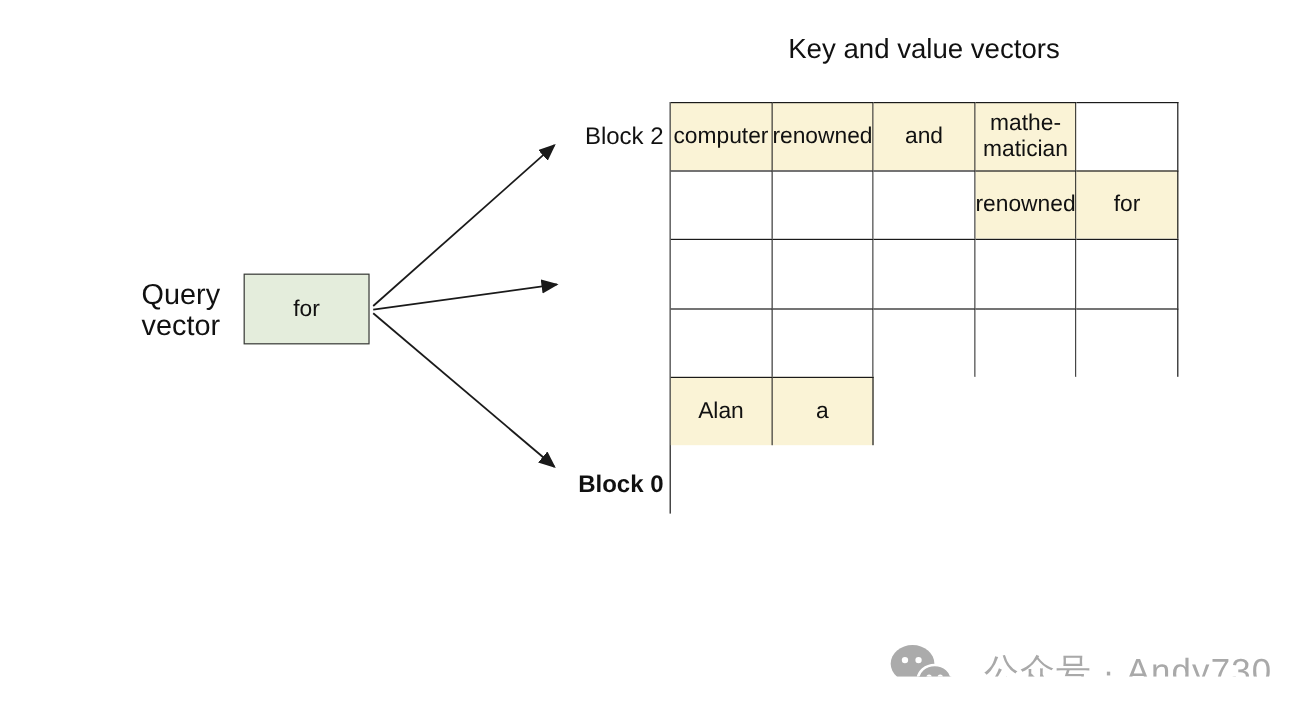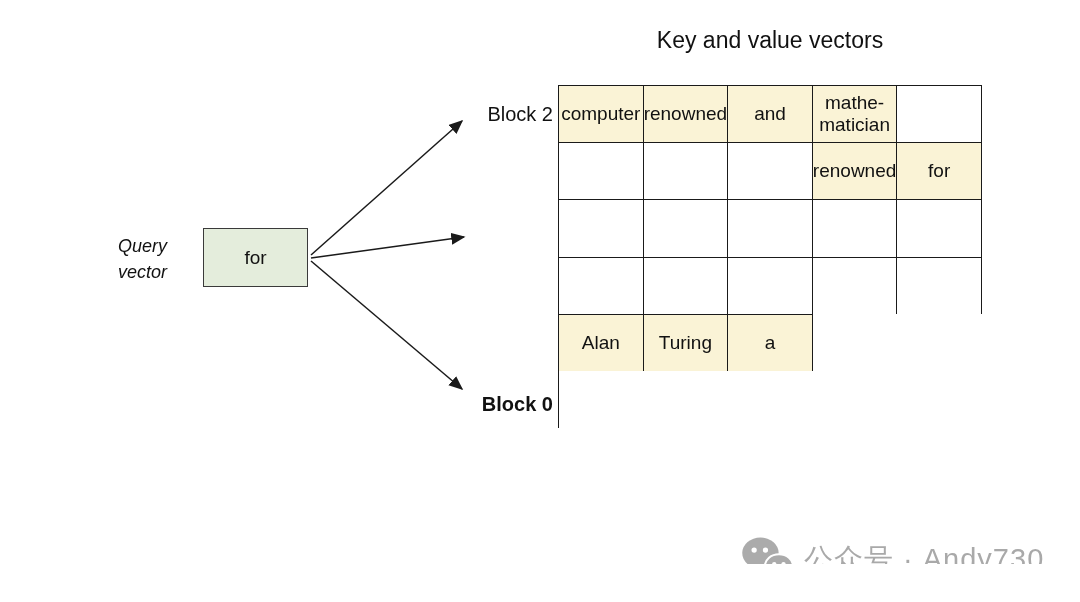--- a/index.html
+++ b/index.html
@@ -30,24 +30,23 @@
     text-align: center;
     font-size: 23px;
     line-height: 26px;
     color: var(--text);
   }
 
   .query-label {
     position: absolute;
     left: 118px;
     top: 233px;
-    font-size: 18px;
+    font-size: 24px;
     line-height: 26px;
     color: var(--text);
-    font-style: italic;
   }
 
   .query-box {
     position: absolute;
     left: 203px;
     top: 228px;
     width: 103px;
     height: 57px;
     background: var(--greenfill);
     border: 1.5px solid #3a3a3a;
@@ -116,20 +115,21 @@
     top: 536px;
     display: flex;
     align-items: center;
     gap: 10px;
   }
   .footer .wm-text {
     font-size: 29px;
     color: var(--gray);
     letter-spacing: 1px;
     white-space: nowrap;
+    margin-left: 16px;
   }
 </style>
 </head>
 <body>
 
 <div class="stage" style="--cream: #FAF3D6; --greenfill: #E4EDDC; --border: #1A1A1A; --gray: #A9A9A9; --text: #111111;">
 
   <div class="diagram-title">Key and value vectors</div>
 
   <div class="query-label">
@@ -171,21 +171,20 @@
       <div class="cell"></div>
       <div class="cell"></div>
       <div class="cell"></div>
       <div class="cell"></div>
       <div class="cell"></div>
       <div class="cell"></div>
       <div class="cell"></div>
       <div class="cell"></div>
       <div class="cell"></div>
       <div class="cell hl">Alan</div>
-      <div class="cell hl">Turing</div>
       <div class="cell hl">a</div>
     </div>
 
   <div class="footer">
     <svg width="53" height="47" viewBox="0 0 36 32">
       <g fill="#ABABAB">
         <ellipse cx="13.2" cy="11.6" rx="12.4" ry="10.6"></ellipse>
         <polygon points="6.5,20 3.6,26.5 12,21.8"></polygon>
       </g>
       <circle cx="8.9" cy="9.6" r="1.8" fill="#ffffff"></circle>

